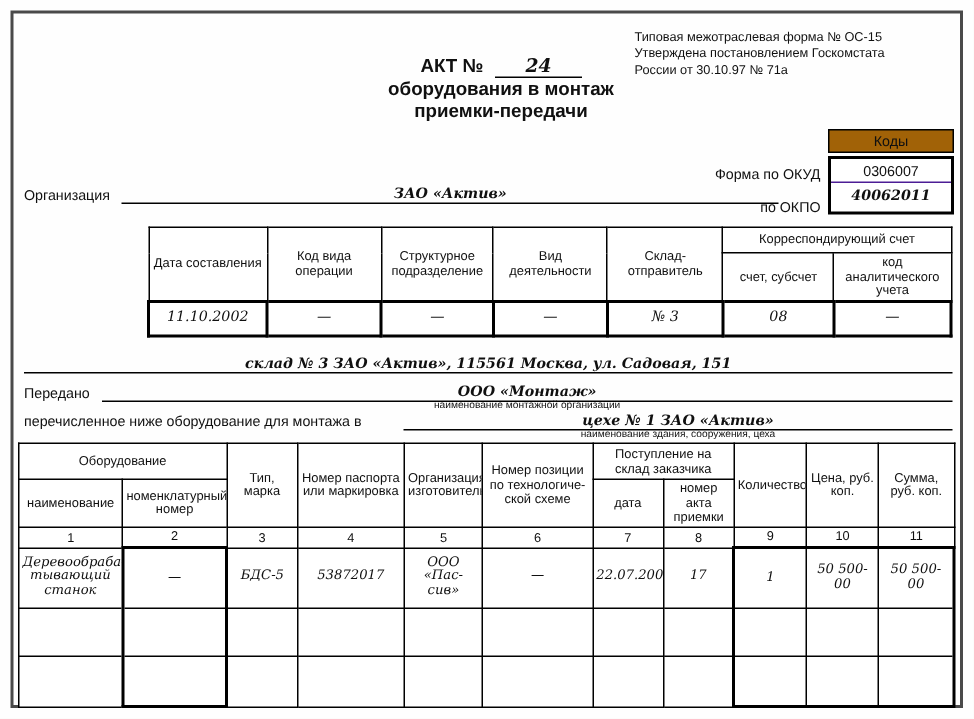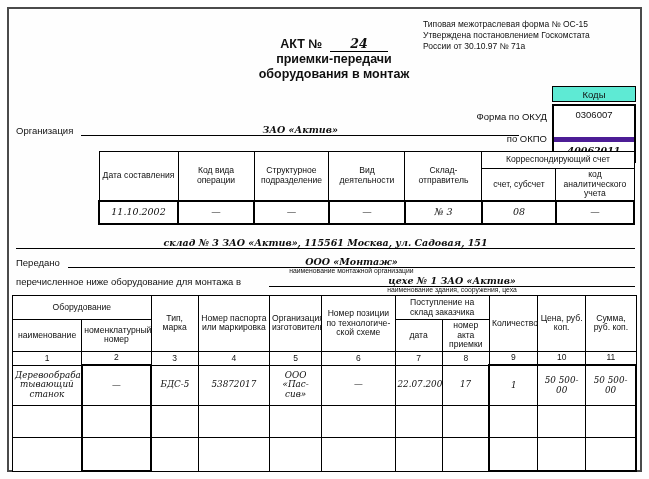--- a/index.html
+++ b/index.html
@@ -8,23 +8,23 @@
   .frame { position:absolute; inset:7px; border:2px solid #4a4a4a; }
 
   .meta { position:absolute; top:19px; right:14px; width:212px; font-size:8.5px; line-height:1.3; }
 
   .title { position:absolute; top:36px; left:0; width:620px; text-align:center; font-weight:bold; font-size:12.5px; line-height:1.2;margin-left:24px; }
   .act-no { display:inline-block; border-bottom:1px solid #000; padding:0 20px; margin-left:8px; }
 
   .hw { font-family:"DejaVu Serif", serif; font-style:italic; font-weight:bold; }
 
   .codes { position:absolute; top:86px; right:13px; width:84px; }
-  .codes-header { border:1px solid #000; height:16px; line-height:15px; text-align:center; font-size:9.5px; background:#5eead4; }
+  .codes-header { border:1px solid #000; height:16px; line-height:15px; text-align:center; font-size:9.5px; background:#a16207; }
   .codes-values { border:2px solid #000; margin-top:2px; background:#fff; }
-  .codes-okud { height:36px; line-height:18px; text-align:center; font-size:9.5px; border-bottom:5px solid #4c1d95; }
+  .codes-okud { height:16px; line-height:18px; text-align:center; font-size:9.5px; border-bottom:1px solid #4c1d95; }
   .codes-okpo { height:19px; line-height:18px; text-align:center; font-size:9.5px; }
   .okud-label { position:absolute; top:111px; right:102px; font-size:9.5px; }
   .okpo-label { position:absolute; top:133px; right:102px; font-size:9.5px; }
 
   .line-row { position:absolute; display:flex; align-items:flex-end; font-size:9.5px; }
   .line-row .lbl { white-space:nowrap; padding-right:8px; }
   .fill-line { position:relative; flex:1; border-bottom:1px solid #000; text-align:center; min-height:12px; }
   .fill-line .val { font-size:9.5px;margin-top:48px; }
   .caption { position:absolute; top:100%; left:0; right:0; text-align:center; font-size:6.8px; font-weight:normal; font-style:normal; font-family:"Liberation Sans", sans-serif; }
 
@@ -55,22 +55,22 @@
   <div class="frame"></div>
 
   <div class="meta">
     <div>Типовая межотраслевая форма № ОС-15</div>
     <div>Утверждена постановлением Госкомстата</div>
     <div>России от 30.10.97 № 71а</div>
   </div>
 
   <div class="title">
     <div><span>АКТ №</span><span class="act-no hw">24</span></div>
+    <div>оборудования в монтаж</div>
     <div>приемки-передачи</div>
-    <div>оборудования в монтаж</div>
   </div>
 
   <div class="okud-label">Форма по ОКУД</div>
   <div class="okpo-label">по ОКПО</div>
 
   <div class="codes">
     <div class="codes-header">Коды</div>
     <div class="codes-values">
       <div class="codes-okud">0306007</div>
       <div class="codes-okpo hw">40062011</div>

